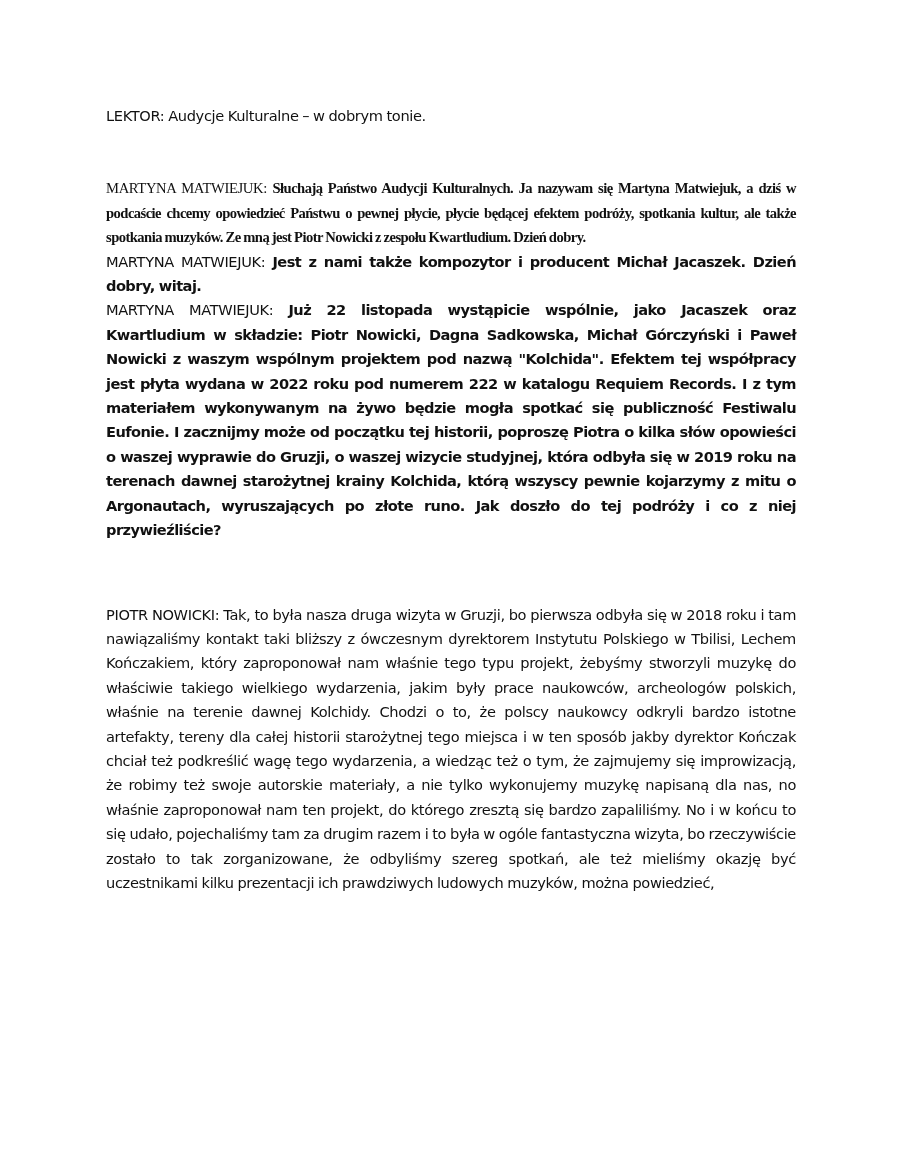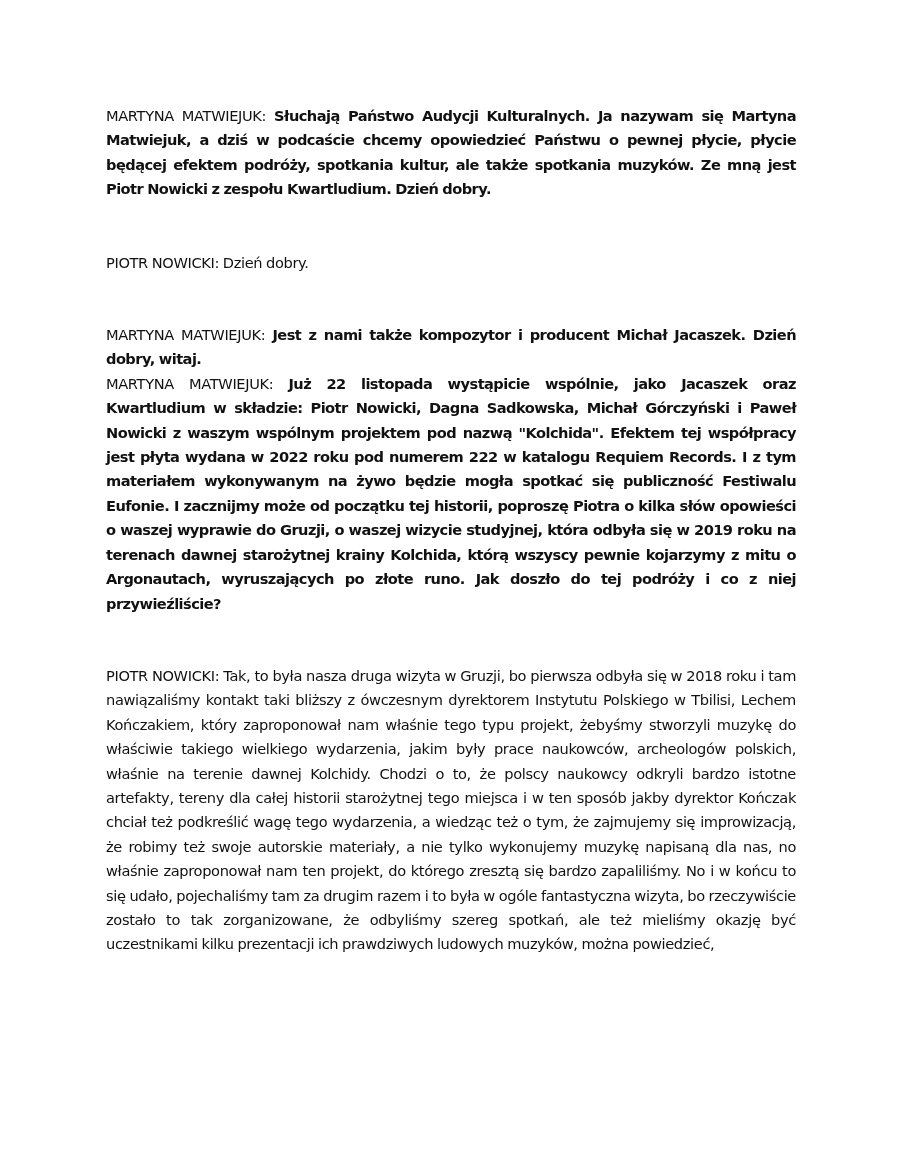--- a/index.html
+++ b/index.html
@@ -30,38 +30,38 @@
       word-spacing: -0.5px;
     }
     .speaker { font-weight: normal; }
     .bold { font-weight: bold; letter-spacing: -0.55px; }
     .normal { font-weight: normal; }
   </style>
 </head>
 <body>
 
 <div class="page">
+  <p class="para" style="margin-bottom:48px;">
+    <span class="speaker">LEKTOR:</span>
+    <span class="normal">Audycje Kulturalne – w dobrym tonie.</span>
+  </p>
 
-  <p class="para" style="margin-bottom:49px;">
+  <p class="para" style="font-family:Liberation Serif, serif;">
     <span class="speaker">MARTYNA MATWIEJUK:</span>
     <span class="bold">Słuchają Państwo Audycji Kulturalnych. Ja nazywam się Martyna Matwiejuk, a dziś w podcaście chcemy opowiedzieć Państwu o pewnej płycie, płycie będącej efektem podróży, spotkania kultur, ale także spotkania muzyków. Ze mną jest Piotr Nowicki z zespołu Kwartludium. Dzień dobry.</span>
   </p>
 
-  <p class="para" style="margin-bottom:48px;">
-    <span class="speaker">PIOTR NOWICKI:</span>
-    <span class="normal">Dzień dobry.</span>
-  </p>
 
   <p class="para" style="">
     <span class="speaker">MARTYNA MATWIEJUK:</span>
     <span class="bold">Jest z nami także kompozytor i producent Michał Jacaszek. Dzień dobry, witaj.</span>
   </p>
 
 
-  <p class="para" style="margin-bottom:48px;">
+  <p class="para" style="margin-bottom:60px;">
     <span class="speaker">MARTYNA MATWIEJUK:</span>
     <span class="bold">Już 22 listopada wystąpicie wspólnie, jako Jacaszek oraz Kwartludium w składzie: Piotr Nowicki, Dagna Sadkowska, Michał Górczyński i Paweł Nowicki z waszym wspólnym projektem pod nazwą "Kolchida". Efektem tej współpracy jest płyta wydana w 2022 roku pod numerem 222 w katalogu Requiem Records. I z tym materiałem wykonywanym na żywo będzie mogła spotkać się publiczność Festiwalu Eufonie. I zacznijmy może od początku tej historii, poproszę Piotra o kilka słów opowieści o waszej wyprawie do Gruzji, o waszej wizycie studyjnej, która odbyła się w 2019 roku na terenach dawnej starożytnej krainy Kolchida, którą wszyscy pewnie kojarzymy z mitu o Argonautach, wyruszających po złote runo. Jak doszło do tej podróży i co z niej przywieźliście?</span>
   </p>
 
   <p class="para">
     <span class="speaker">PIOTR NOWICKI:</span>
     <span class="normal">Tak, to była nasza druga wizyta w Gruzji, bo pierwsza odbyła się w 2018 roku i tam nawiązaliśmy kontakt taki bliższy z ówczesnym dyrektorem Instytutu Polskiego w Tbilisi, Lechem Kończakiem, który zaproponował nam właśnie tego typu projekt, żebyśmy stworzyli muzykę do właściwie takiego wielkiego wydarzenia, jakim były prace naukowców, archeologów polskich, właśnie na terenie dawnej Kolchidy. Chodzi o to, że polscy naukowcy odkryli bardzo istotne artefakty, tereny dla całej historii starożytnej tego miejsca i w ten sposób jakby dyrektor Kończak chciał też podkreślić wagę tego wydarzenia, a wiedząc też o tym, że zajmujemy się improwizacją, że robimy też swoje autorskie materiały, a nie tylko wykonujemy muzykę napisaną dla nas, no właśnie zaproponował nam ten projekt, do którego zresztą się bardzo zapaliliśmy. No i w końcu to się udało, pojechaliśmy tam za drugim razem i to była w ogóle fantastyczna wizyta, bo rzeczywiście zostało to tak zorganizowane, że odbyliśmy szereg spotkań, ale też mieliśmy okazję być uczestnikami kilku prezentacji ich prawdziwych ludowych muzyków, można powiedzieć,</span>
   </p>
 </div>
 

